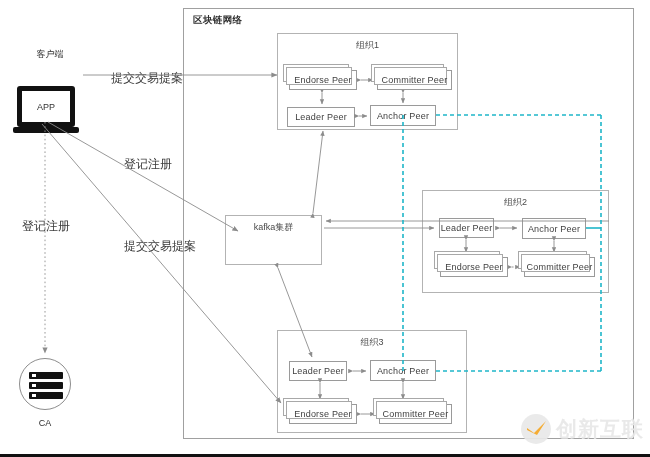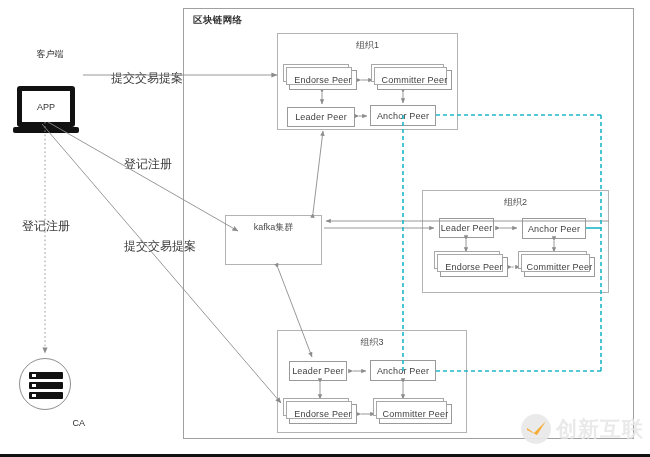--- a/index.html
+++ b/index.html
@@ -54,21 +54,21 @@
   }
   #net-box{border:1px solid #a0a0a0;}
   #net-title{
     font-size:9.5px;
     font-weight:bold;
     color:#2e2e2e;
     letter-spacing:.4px;
   }
   .lbl-cn{font-size:12px;color:#3c3c3c;white-space:nowrap;}
   .cap{font-size:9px;color:#2e2e2e;font-weight:normal;white-space:nowrap;text-align:center;}
-  .cap-ca{font-size:9px;color:#2e2e2e;white-space:nowrap;text-align:right;}
+  .cap-ca{font-size:9px;color:#2e2e2e;white-space:nowrap;text-align:center;}
 
   
   #laptop{width:66px;height:52px;}
   .lt-screen{
     position:absolute;left:4px;top:0;width:58px;height:41px;
     border:5px solid #111;border-radius:3px;background:#fff;
     box-sizing:border-box;
     display:flex;align-items:center;justify-content:center;
   }
   .lt-screen span{font-size:9px;color:#333;}

